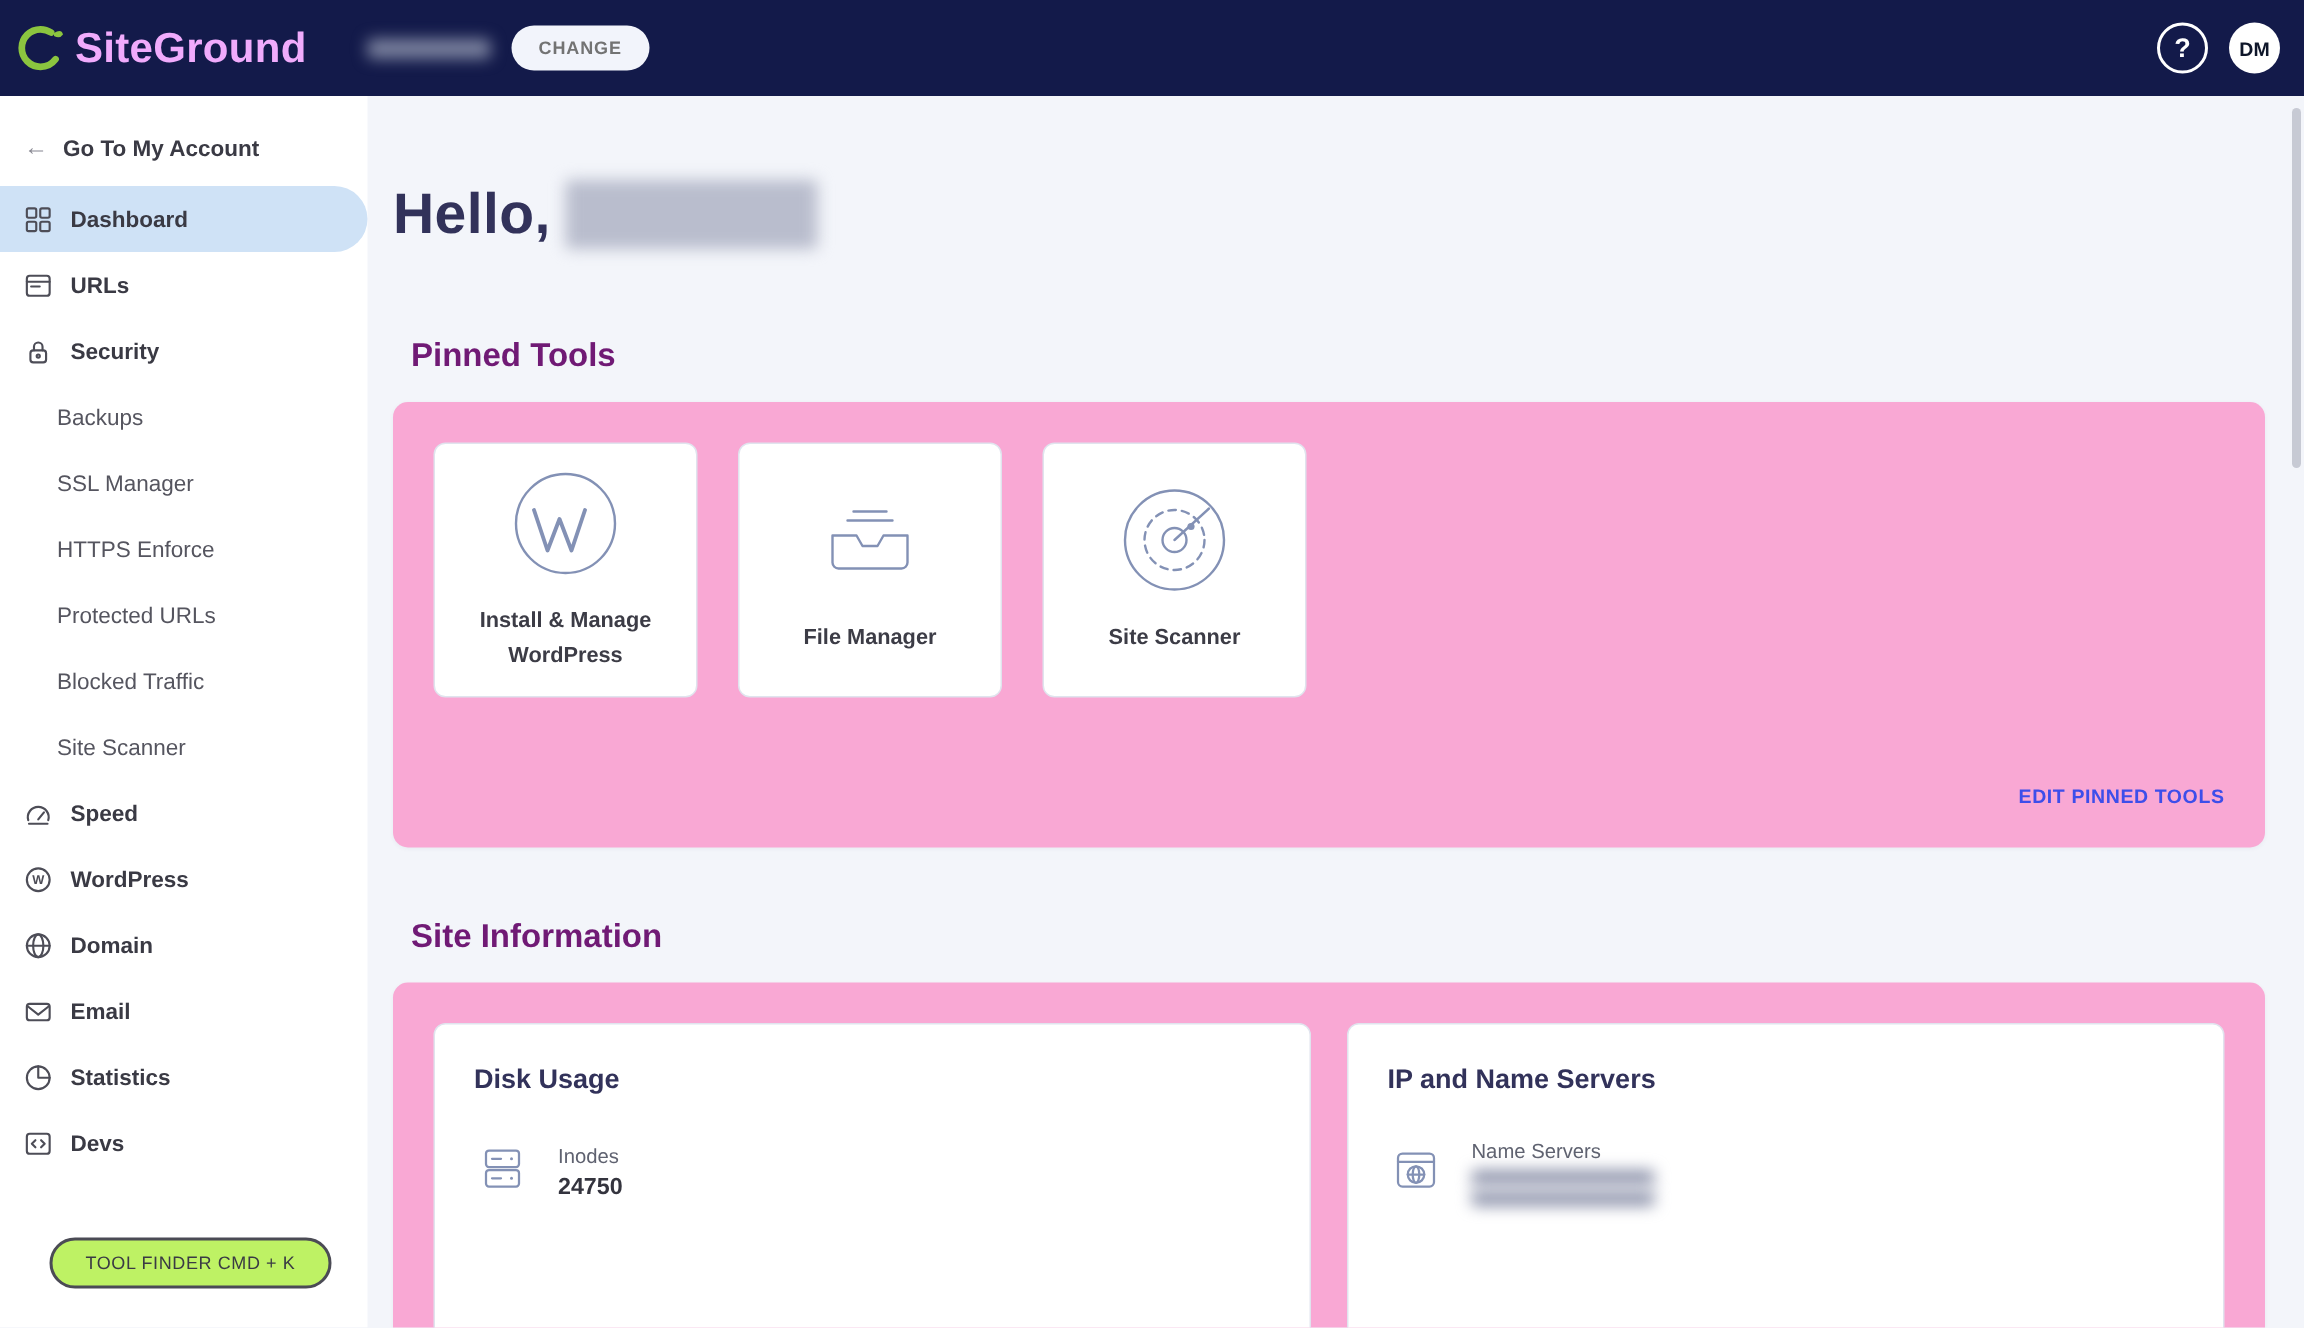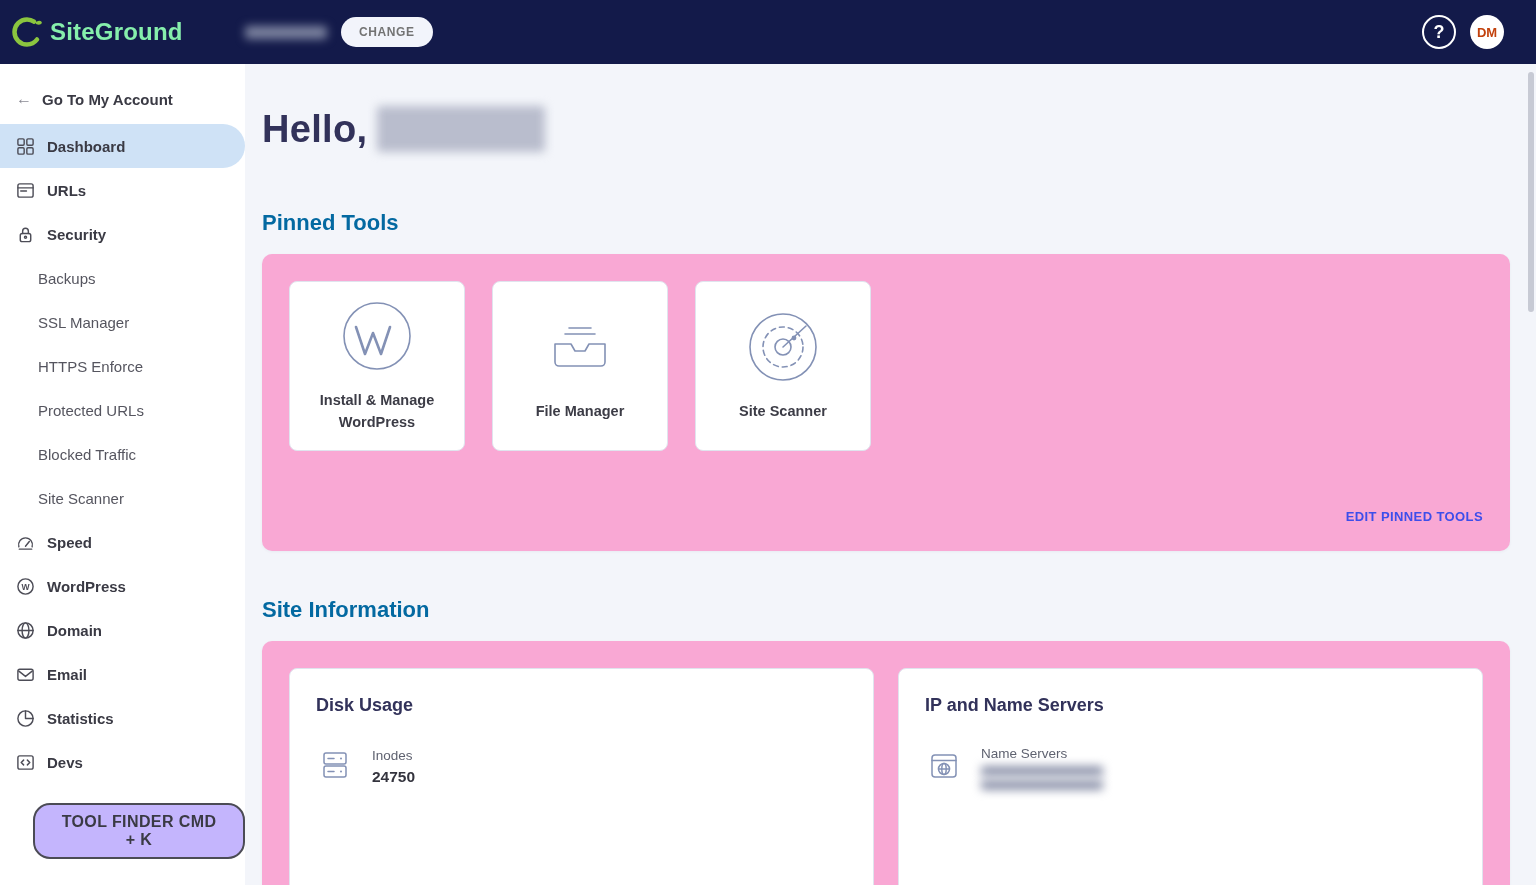--- a/index.html
+++ b/index.html
@@ -13,44 +13,44 @@
 
   
   .header {
     position: absolute; top: 0; left: 0; right: 0; height: 64px;
     background: #131a4a;
     display: flex; align-items: center;
     z-index: 10;
   }
   .logo-wrap { width: 245px; display: flex; align-items: center; padding-left: 10px; }
   .logo-mark { width: 34px; height: 34px; margin-right: 6px; }
-  .logo-text { color: #86efac; font-size: 24px; font-weight: 700; letter-spacing: .2px; }
+  .logo-text { color: #f0abfc; font-size: 28px; font-weight: 700; letter-spacing: .2px; }
   .domain-area { display: flex; align-items: center; gap: 14px; }
   .blur-block { background: #8d93ab; filter: blur(5px); border-radius: 3px; }
   .domain-blur { width: 82px; height: 13px; background:#7d84a0; }
   .change-btn {
     background: #f2f4fb; color: #737373;
     border: none; border-radius: 16px;
     font-family: inherit; font-size: 12px; font-weight: 700; letter-spacing: .6px;
     padding: 8px 18px; cursor: pointer;
   }
   .header-spacer { flex: 1; }
   .help-btn {
     width: 34px; height: 34px; border-radius: 50%;
     border: 2px solid #ffffff; background: transparent;
     color: #ffffff; font-size: 18px; font-weight: 700;
     display: flex; align-items: center; justify-content: center;
     margin-right: 14px; cursor: pointer; font-family: inherit;
   }
   .avatar {
     width: 34px; height: 34px; border-radius: 50%;
-    background: #ffffff; color: #c2410c;
+    background: #ffffff; color: #0f172a;
     font-size: 13px; font-weight: 700;
     display: flex; align-items: center; justify-content: center;
-    margin-right: 32px; cursor: pointer;
+    margin-right: 16px; cursor: pointer;
   }
 
   
   .sidebar {
     position: absolute; top: 64px; left: 0; bottom: 0; width: 245px;
     background: #ffffff;
     display: flex; flex-direction: column;
     z-index: 5;
   }
   .back-link {
@@ -67,35 +67,35 @@
     cursor: pointer;
   }
   .nav-item .nav-icon { width: 19px; height: 19px; flex: 0 0 19px; display:flex; align-items:center; }
   .nav-item .nav-icon svg { width: 19px; height: 19px; stroke: #4d4d57; stroke-width: 1.5; fill: none; stroke-linecap: round; stroke-linejoin: round; }
   .nav-item.active { background: #cfe2f6; border-radius: 0 24px 24px 0; }
   .nav-item.sub {
     padding-left: 38px; font-weight: 400; color: #55555f; font-size: 15px;
   }
   .tool-finder-wrap { margin-top: auto; padding: 0 0 26px 33px; }
   .tool-finder {
-    border: 2px solid #4b4b55; border-radius: 17px; background: #c4b5fd;
-    color: #3a3a44; font-family: inherit; font-size: 16px; font-weight: 700; letter-spacing: .4px;
+    border: 2px solid #4b4b55; border-radius: 17px; background: #bef264;
+    color: #3a3a44; font-family: inherit; font-size: 12px; font-weight: 400; letter-spacing: .4px;
     padding: 8px 22px; cursor: pointer;
   }
 
   
   .main {
     position: absolute; top: 64px; left: 245px; right: 0; bottom: 0;
     overflow: hidden;
     padding: 0 26px 0 17px;
   }
-  .hello-row { display: flex; align-items: center; gap: 10px; margin-top: 42px; }
+  .hello-row { display: flex; align-items: center; gap: 10px; margin-top: 56px; }
   .hello { font-size: 38px; font-weight: 700; color: #32325a; letter-spacing: .3px; }
   .hello-blur { width: 168px; height: 46px; background: #b9bdcd; }
-  .section-title { font-size: 22px; font-weight: 700; color: #0369a1; }
+  .section-title { font-size: 22px; font-weight: 700; color: #701a75; margin-left: 12px; }
   .pinned-title { margin-top: 58px; }
   .siteinfo-title { margin-top: 46px; }
 
   .card {
     background: #f9a8d4; border-radius: 10px;
     box-shadow: 0 1px 3px rgba(40,50,90,.05);
     margin-top: 18px;
   }
   .pinned-card { height: 297px; padding: 27px; display: flex; flex-direction: column; }
   .tools-row { display: flex; gap: 27px; }

